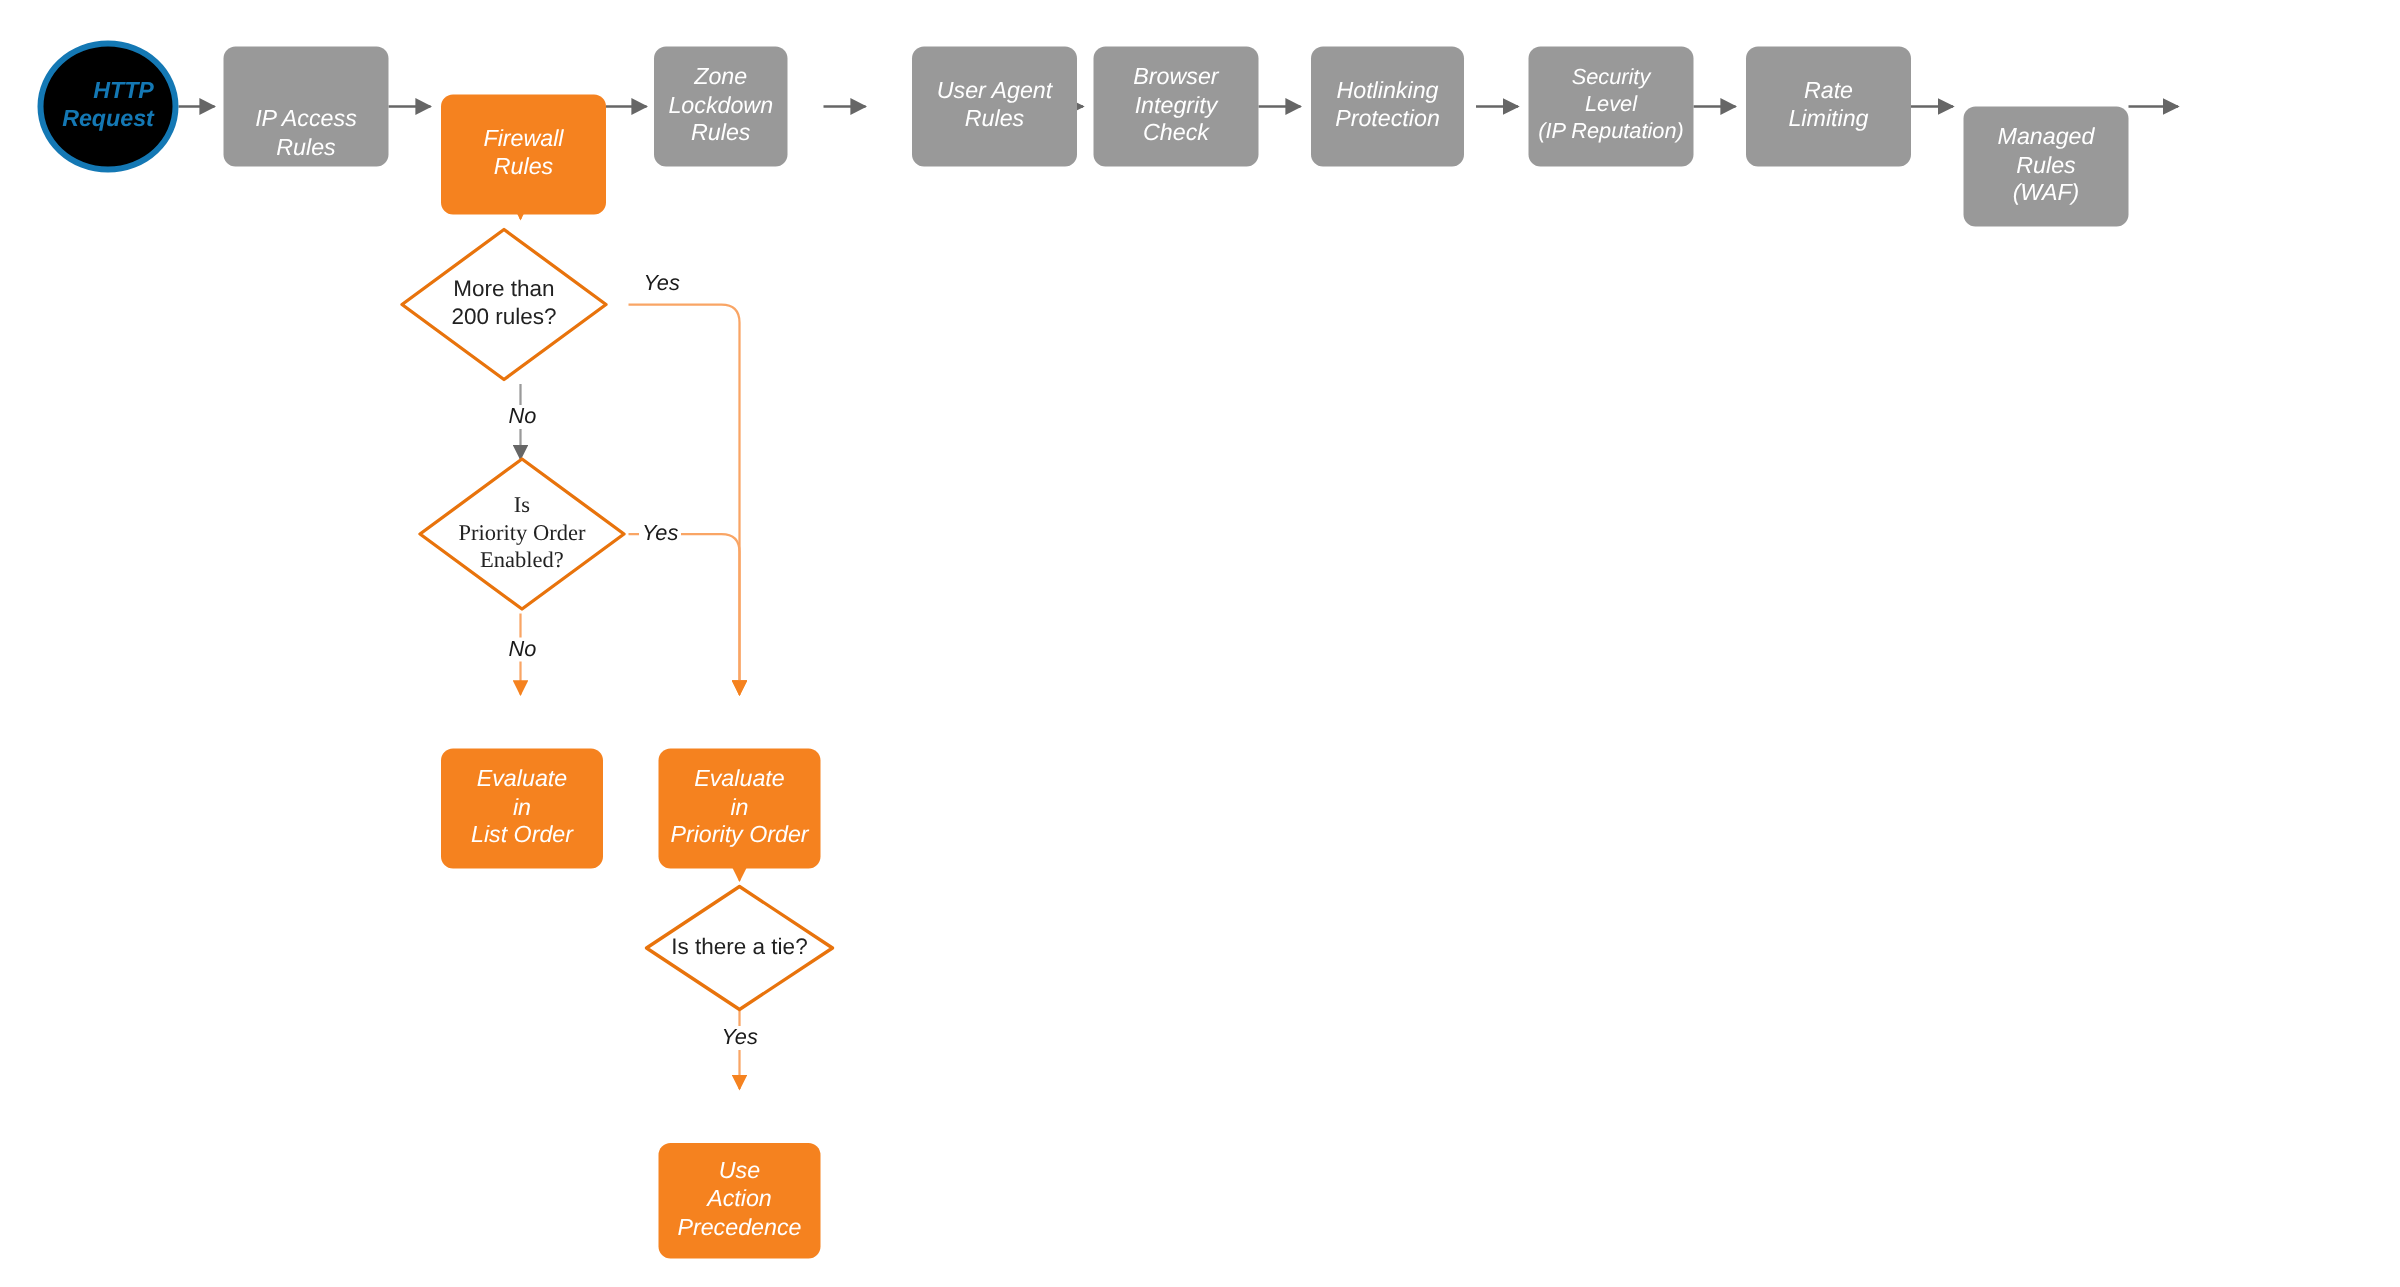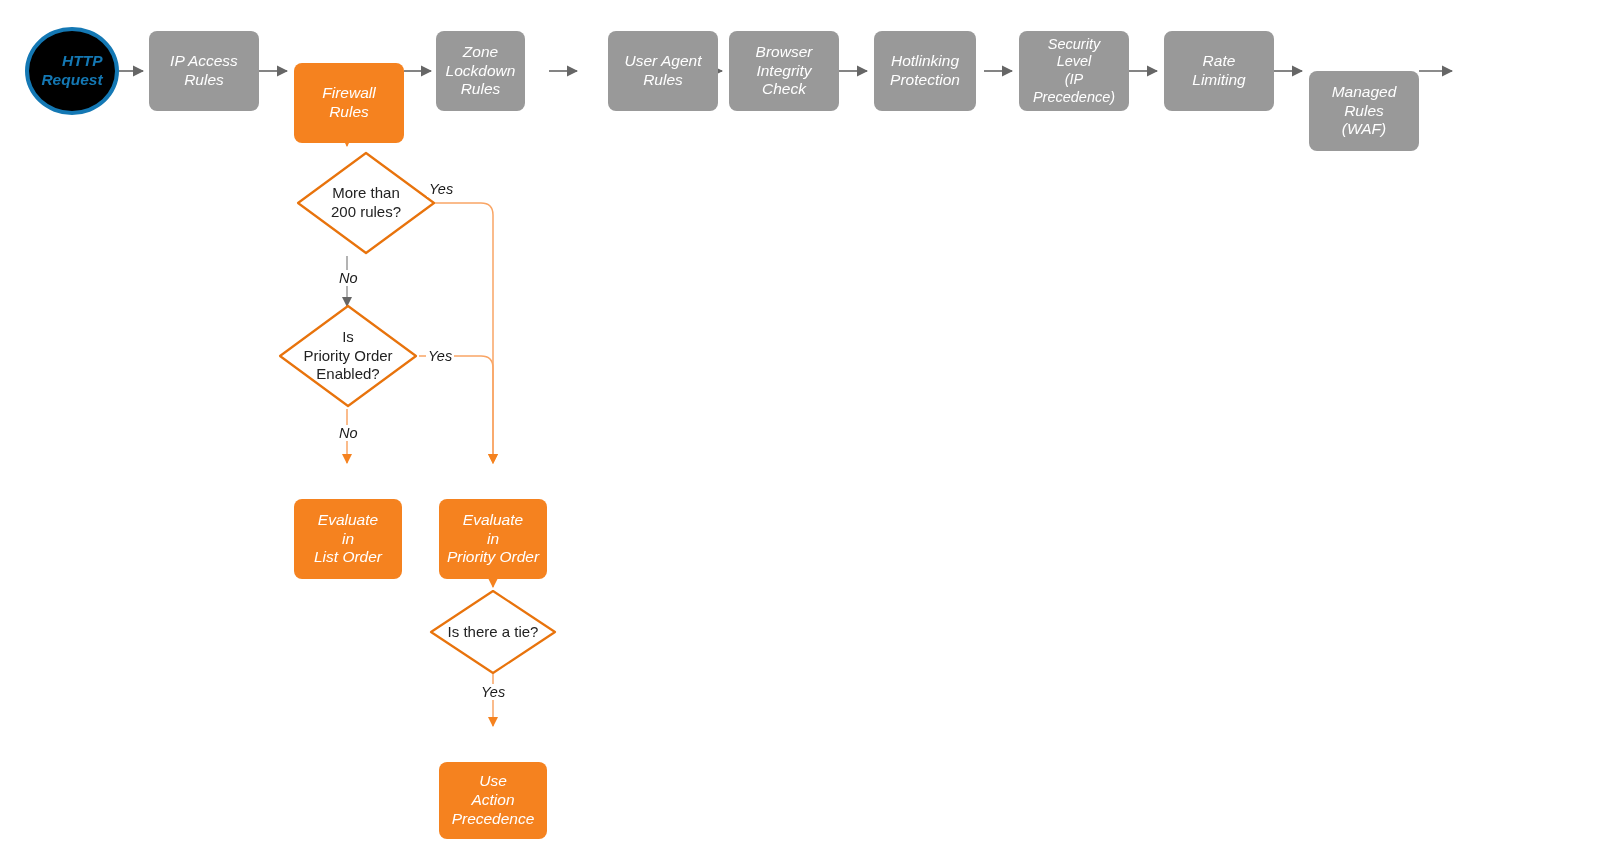--- a/index.html
+++ b/index.html
@@ -139,21 +139,21 @@
 
      Use Action Precedence --&gt;
     <line x1="493" y1="674" x2="493" y2="726" stroke="#F9A565" stroke-width="1.5" fill="none" marker-end="url(#arrow-orange)"></line>
   </svg>
 
   <div class="node terminal start" style="left:25px; top:27px; width:94px; height:88px;">
     <span style="white-space:pre-line;">HTTP
 Request</span>
   </div>
 
-  <div class="node proc gray" style="left:149px; top:31px; width:110px; height:80px;">
+  <div class="node proc gray" style="left:149px; top:31px; width:110px; height:80px;align-items:flex-end;">
     <span style="white-space:pre-line;">IP Access
 Rules</span>
   </div>
 
   <div class="node proc orange" style="left:294px; top:31px; width:110px; height:80px;">
     <span style="white-space:pre-line;">Firewall
 Rules</span>
   </div>
 
   <div class="node proc gray" style="left:436px; top:31px; width:89px; height:80px;">
@@ -174,48 +174,48 @@
   </div>
 
   <div class="node proc gray" style="left:874px; top:31px; width:102px; height:80px;">
     <span style="white-space:pre-line;">Hotlinking
 Protection</span>
   </div>
 
   <div class="node proc gray" style="left:1019px; top:31px; width:110px; height:80px; font-size:14.5px;">
     <span style="white-space:pre-line;">Security
 Level
-(IP Precedence)</span>
+(IP Reputation)</span>
   </div>
 
   <div class="node proc gray" style="left:1164px; top:31px; width:110px; height:80px;">
     <span style="white-space:pre-line;">Rate
 Limiting</span>
   </div>
 
   <div class="node proc gray" style="left:1309px; top:31px; width:110px; height:80px;margin-top:40px;">
     <span style="white-space:pre-line;">Managed
 Rules
 (WAF)</span>
   </div>
 
 
-  <div class="decision" style="left:295px; top:150px; width:142px; height:106px;">
+  <div class="decision" style="left:265px; top:150px; width:142px; height:106px;">
     <svg width="142" height="106" viewBox="0 0 142 106">
       <polygon points="71,3 139,53 71,103 3,53" fill="#ffffff" stroke="#E8730C" stroke-width="2.2" stroke-linejoin="round"></polygon>
     </svg>
     <span class="dtext" style="white-space:pre-line;">More than
 200 rules?</span>
   </div>
 
   <div class="decision" style="left:277px; top:303px; width:142px; height:106px;">
     <svg width="142" height="106" viewBox="0 0 142 106">
       <polygon points="71,3 139,53 71,103 3,53" fill="#ffffff" stroke="#E8730C" stroke-width="2.2" stroke-linejoin="round"></polygon>
     </svg>
-    <span class="dtext" style="white-space:pre-line;">Is
+    <span class="dtext" style="white-space:pre-line;font-family:Liberation Serif, serif;">Is
 Priority Order
 Enabled?</span>
   </div>
 
   <div class="decision" style="left:428px; top:588px; width:130px; height:88px;">
     <svg width="130" height="88" viewBox="0 0 130 88">
       <polygon points="65,3 127,44 65,85 3,44" fill="#ffffff" stroke="#E8730C" stroke-width="2.2" stroke-linejoin="round"></polygon>
     </svg>
     <span class="dtext" style="white-space:pre-line;">Is there a tie?</span>
   </div>

